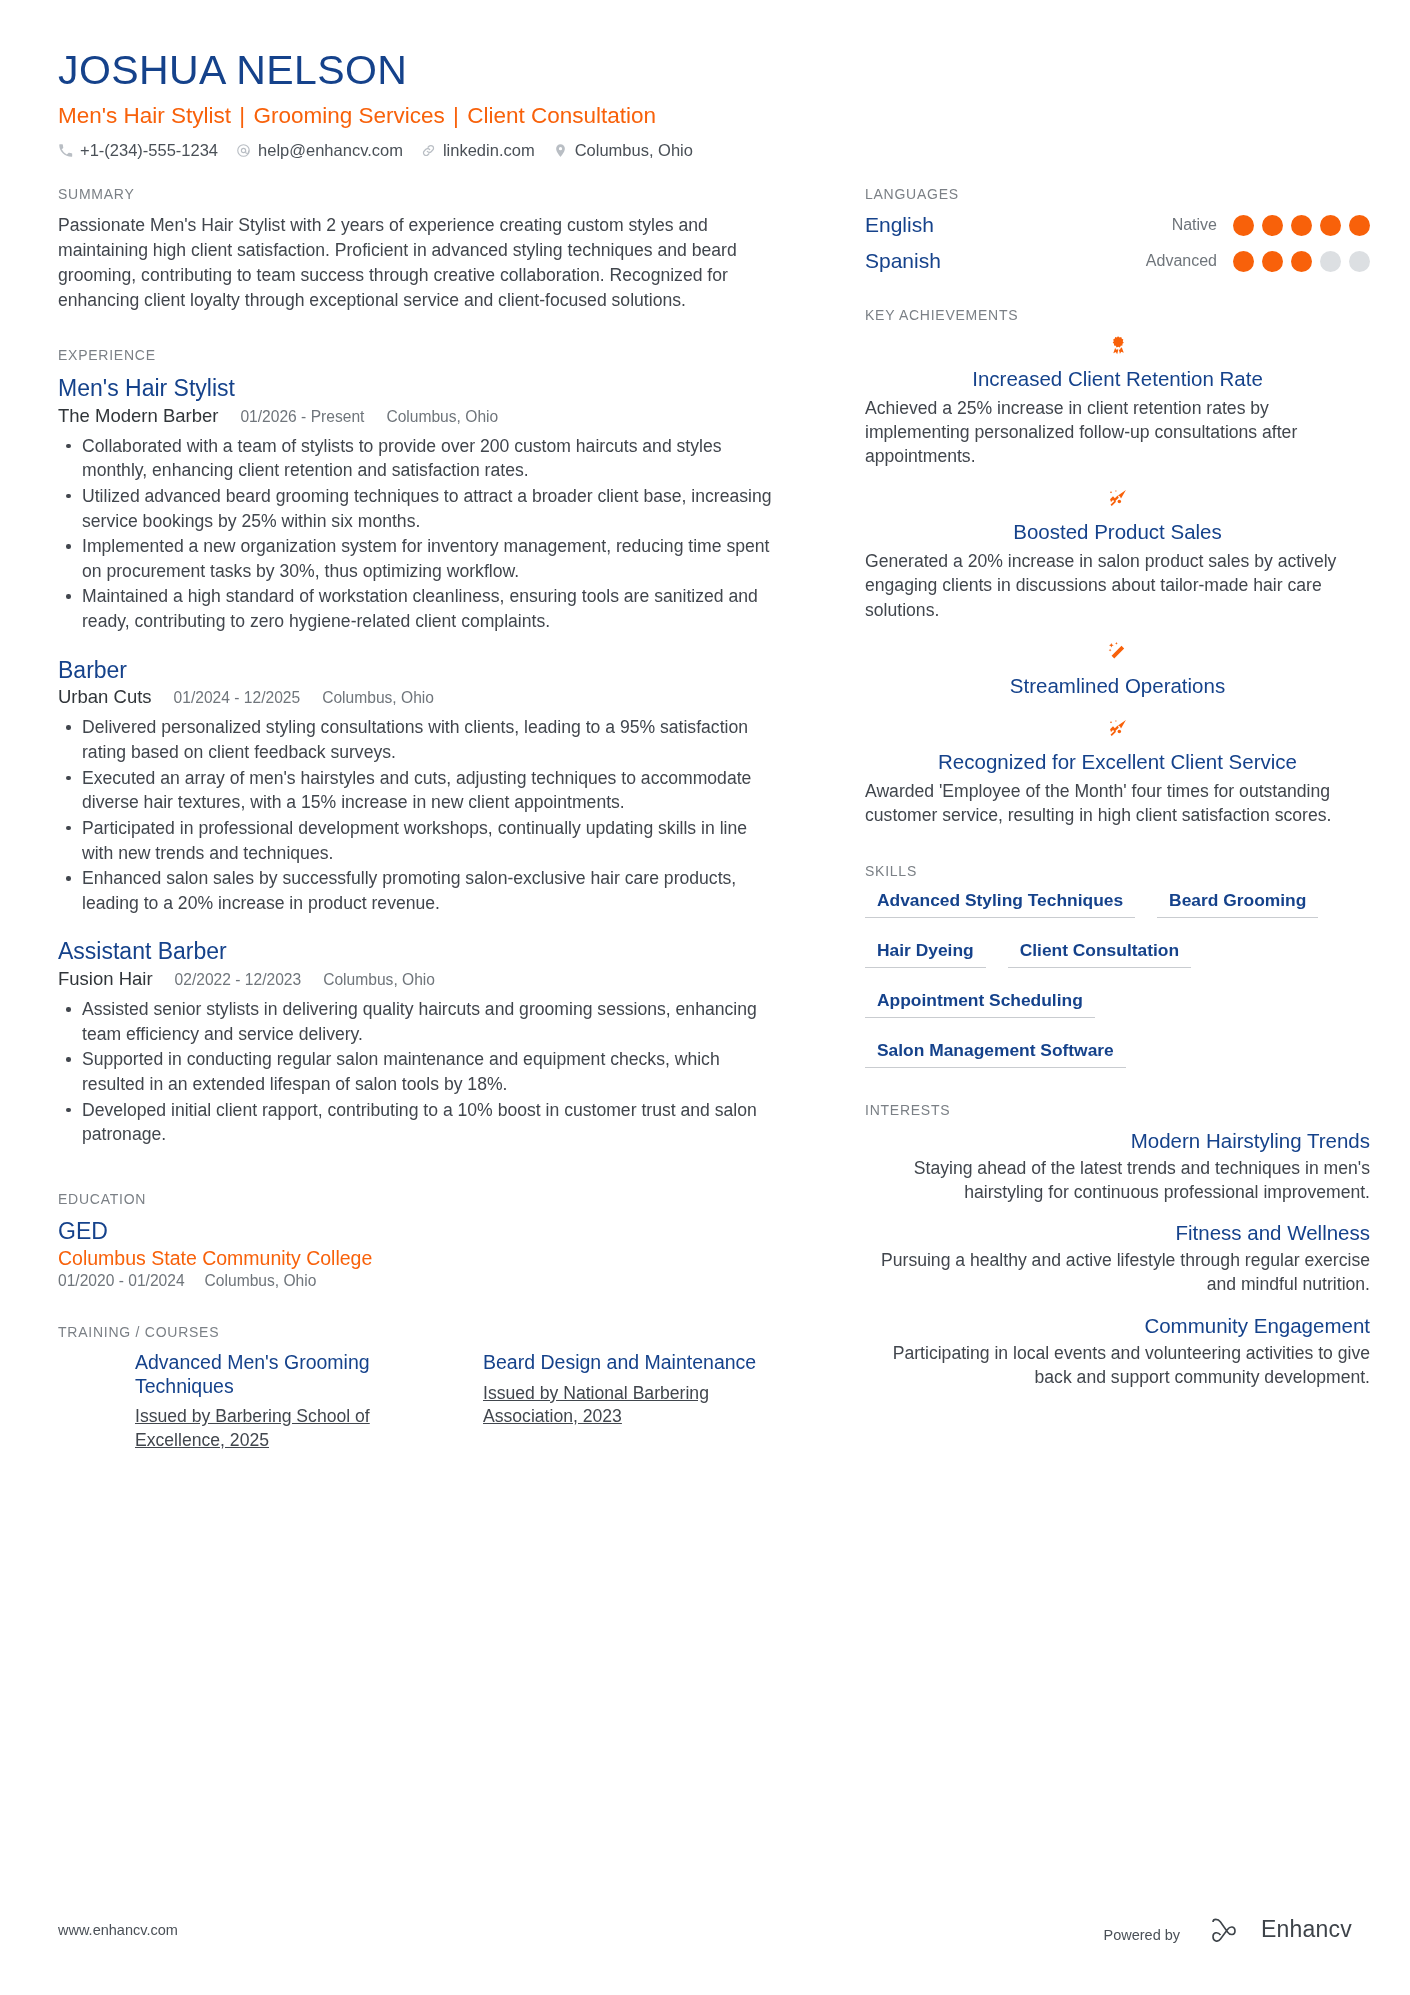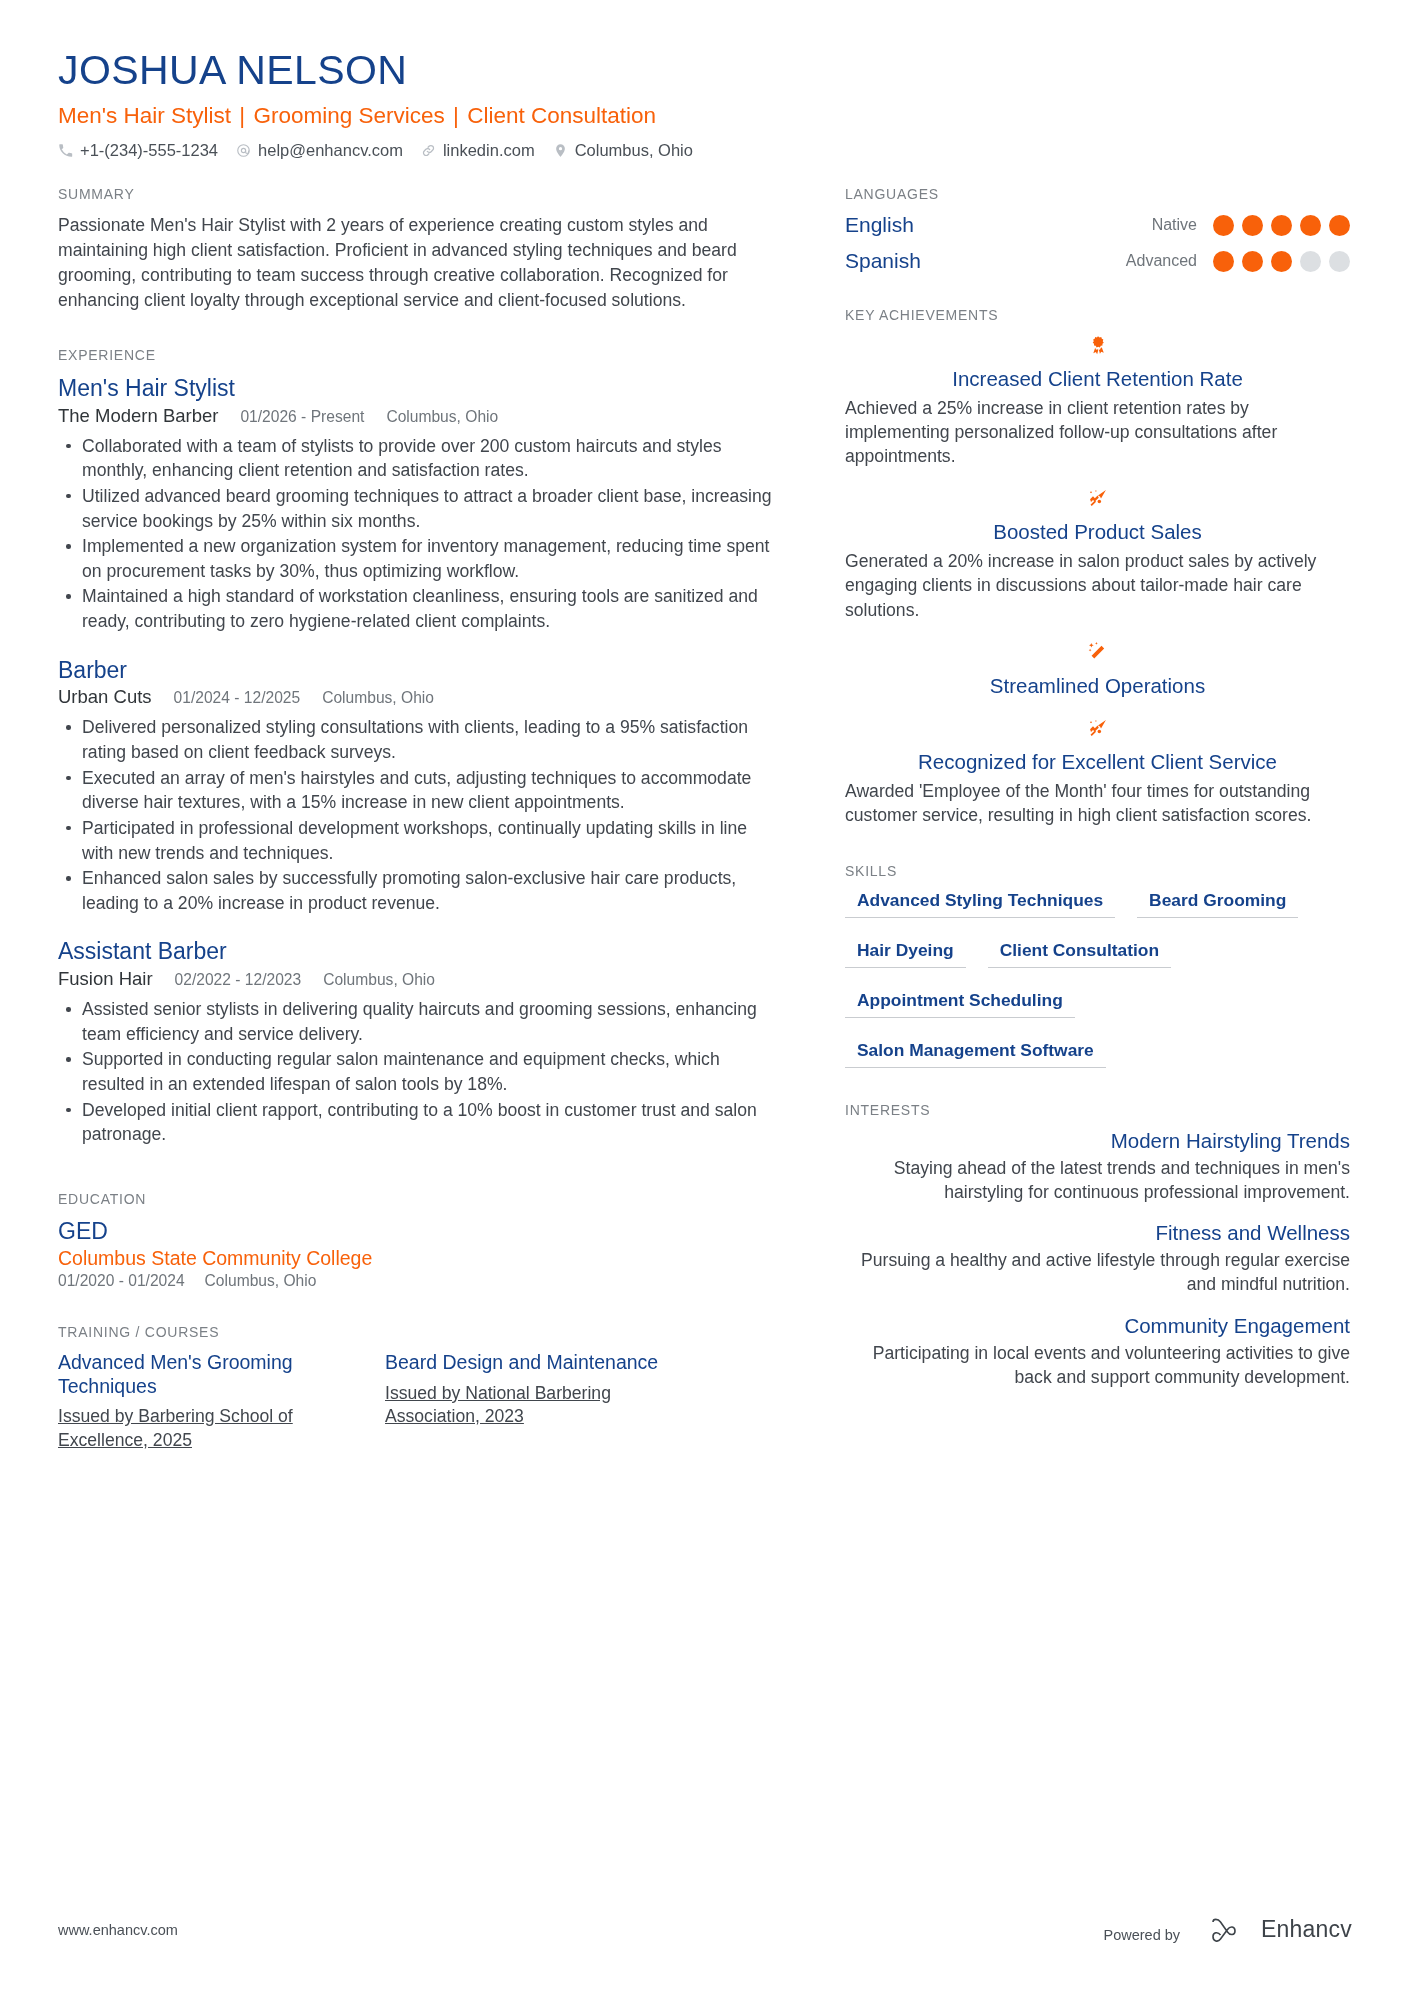--- a/index.html
+++ b/index.html
@@ -59,21 +59,21 @@
   .contact .ic svg { display: block; }
 
   
   .cols {
     margin-top: 26px;
     display: flex;
     align-items: flex-start;
     gap: 62px;
   }
   .col-left  { width: 725px; flex: 0 0 725px; }
-  .col-right { width: 505px; flex: 0 0 505px; }
+  .col-right { width: 505px; flex: 0 0 505px; margin-left: 20px; }
 
   .sec { margin-bottom: 6px; }
   .sec-label {
     font-size: 14px;
     letter-spacing: 0.75px;
     color: #7b8086;
     text-transform: uppercase;
     margin-bottom: 11px;
   }
 
@@ -128,21 +128,21 @@
     font-size: 19.5px;
     color: #f8610a;
     margin-bottom: 2px;
   }
   .edu-meta {
     display: flex; gap: 20px; align-items: baseline;
     font-size: 15.6px; color: #6f757b;
   }
 
   
-  .courses { display: flex; gap: 27px; }
+  .courses { display: flex; gap: 48px; justify-content: flex-end; }
   .course { width: 300px; }
   .course-name {
     font-size: 19.5px;
     line-height: 1.22;
     color: #15428b;
     margin-bottom: 7px;
   }
   .course-issuer {
     font-size: 17.6px;
     line-height: 1.35;

